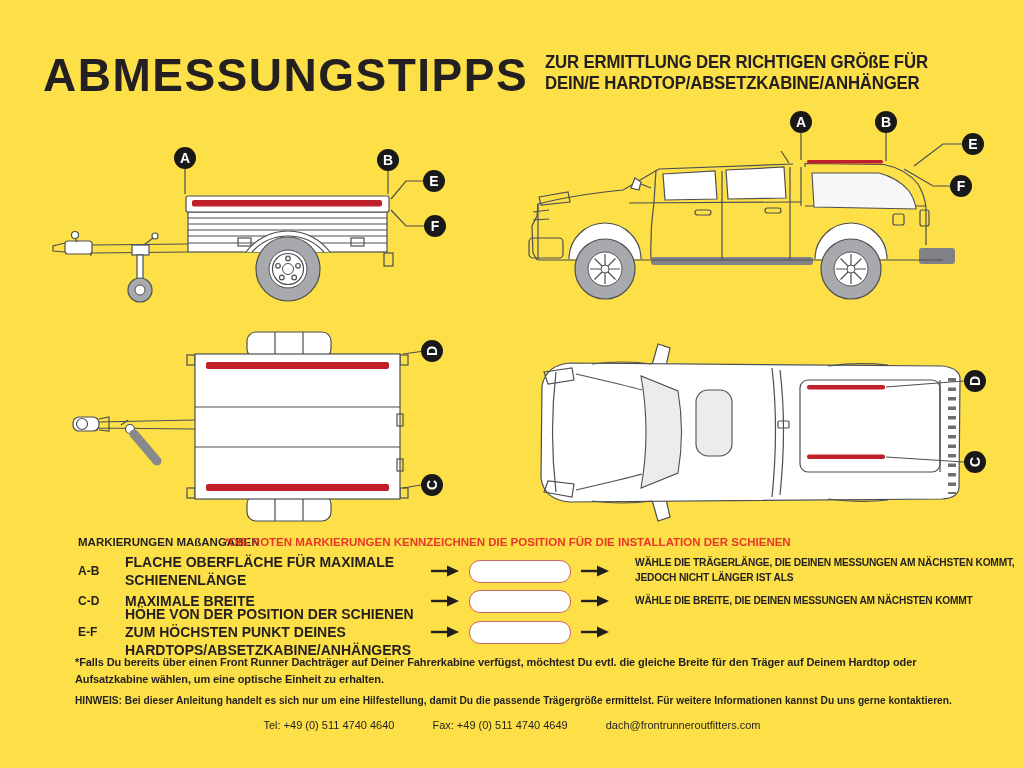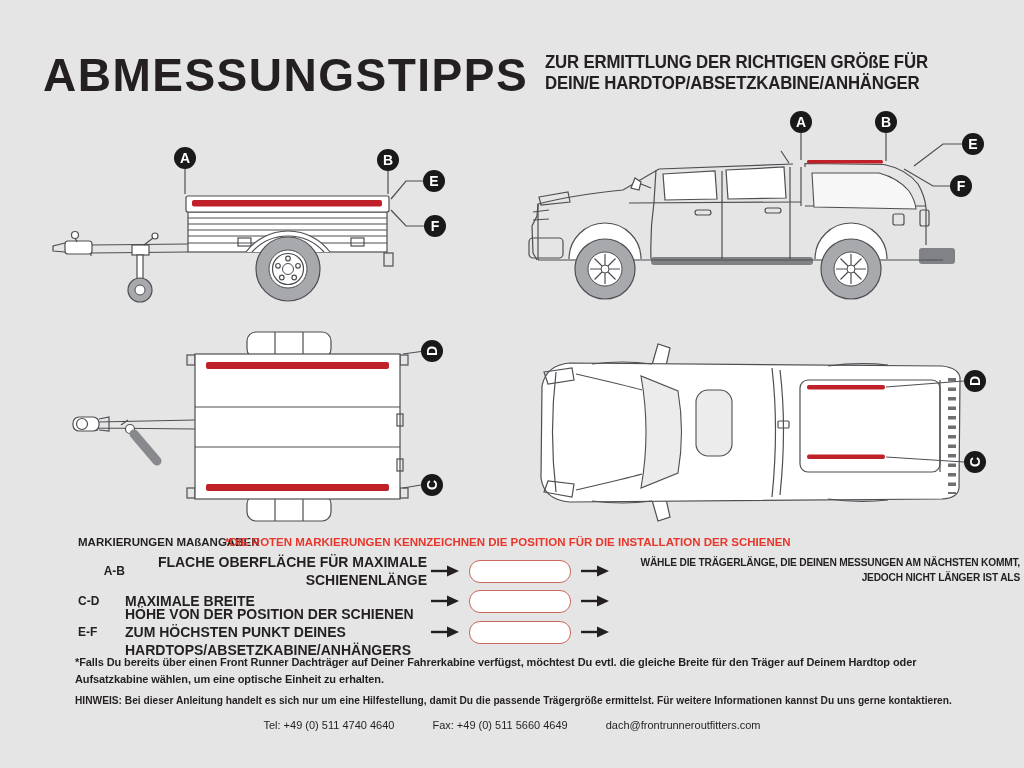--- a/index.html
+++ b/index.html
@@ -1,17 +1,17 @@
 <!DOCTYPE html>
 <html><head>
 <meta charset="utf-8">
 <style>
   html,body{margin:0;padding:0;}
   body{font-family:"Liberation Sans", sans-serif; background:#ffffff; color:#231f20;}
-  .page{position:relative; width:1024px; height:768px; background:#e5e5e5; overflow:hidden;}
+  .page{position:relative; width:1024px; height:768px; background:#fde047; overflow:hidden;}
 
   .title{position:absolute; left:43px; top:48px; font-size:46px; font-weight:bold;
          letter-spacing:1.5px; color:#242021;}
   .subtitle{position:absolute; left:545px; top:52px; font-size:17.5px; font-weight:bold;
             line-height:1.2; letter-spacing:-0.2px; transform:scaleX(0.96); transform-origin:left top;
             color:#242021; white-space:nowrap;}
 
   .diagram{position:absolute;}
   svg .ln{stroke:#4d4f53; fill:none; stroke-width:1.2;}
   svg .fillw{fill:#ffffff; stroke:#4d4f53; stroke-width:1.2;}
@@ -259,21 +259,21 @@
     </g>
     <g>
       <circle class="badge" cx="447" cy="130" r="11"></circle>
       <text class="badge-txt" x="447" y="135" transform="rotate(-90 447 130)">C</text>
     </g>
   </svg>
 
   <div class="meas-heading">MARKIERUNGEN MAßANGABEN</div>
   <div class="red-note">*DIE ROTEN MARKIERUNGEN KENNZEICHNEN DIE POSITION FÜR DIE INSTALLATION DER SCHIENEN</div>
 
-  <div class="mrow" style="top:556px; height:30px;text-align:right;">
+  <div class="mrow" style="top:556px; height:30px;">
     <div class="rid">A-B</div>
     <div class="rdesc">FLACHE OBERFLÄCHE FÜR MAXIMALE SCHIENENLÄNGE</div>
     <svg class="arr" width="28" height="12" viewBox="0 0 28 12">
       <path d="M0,6 H16" stroke="#231f20" stroke-width="2.4"></path>
         <path d="M16,0.5 L28,6 L16,11.5 Z" fill="#231f20"></path>
     </svg>
     <div class="pill"></div>
     <svg class="arr" width="28" height="12" viewBox="0 0 28 12">
       <path d="M0,6 H16" stroke="#231f20" stroke-width="2.4"></path>
         <path d="M16,0.5 L28,6 L16,11.5 Z" fill="#231f20"></path>
@@ -286,20 +286,21 @@
     <div class="rdesc">MAXIMALE BREITE</div>
     <svg class="arr" width="28" height="12" viewBox="0 0 28 12">
       <path d="M0,6 H16" stroke="#231f20" stroke-width="2.4"></path>
         <path d="M16,0.5 L28,6 L16,11.5 Z" fill="#231f20"></path>
     </svg>
     <div class="pill"></div>
     <svg class="arr" width="28" height="12" viewBox="0 0 28 12">
       <path d="M0,6 H16" stroke="#231f20" stroke-width="2.4"></path>
         <path d="M16,0.5 L28,6 L16,11.5 Z" fill="#231f20"></path>
     </svg>
+    <div class="rres">WÄHLE DIE BREITE, DIE DEINEN MESSUNGEN AM NÄCHSTEN KOMMT</div>
   </div>
 
   <div class="mrow" style="top:613px; height:38px;">
     <div class="rid">E-F</div>
     <div class="rdesc">HÖHE VON DER POSITION DER SCHIENEN ZUM HÖCHSTEN PUNKT DEINES HARDTOPS/ABSETZKABINE/ANHÄNGERS</div>
     <svg class="arr" width="28" height="12" viewBox="0 0 28 12">
       <path d="M0,6 H16" stroke="#231f20" stroke-width="2.4"></path>
         <path d="M16,0.5 L28,6 L16,11.5 Z" fill="#231f20"></path>
     </svg>
     <div class="pill"></div>
@@ -307,17 +308,17 @@
       <path d="M0,6 H16" stroke="#231f20" stroke-width="2.4"></path>
         <path d="M16,0.5 L28,6 L16,11.5 Z" fill="#231f20"></path>
     </svg>
   </div>
 
   <div class="footnote">*Falls Du bereits über einen Front Runner Dachträger auf Deiner Fahrerkabine verfügst, möchtest Du evtl. die gleiche Breite für den Träger auf Deinem Hardtop oder Aufsatzkabine wählen, um eine optische Einheit zu erhalten.</div>
   <div class="hint">HINWEIS: Bei dieser Anleitung handelt es sich nur um eine Hilfestellung, damit Du die passende Trägergröße ermittelst. Für weitere Informationen kannst Du uns gerne kontaktieren.</div>
 
   <div class="contact">
     <span>Tel: +49 (0) 511 4740 4640</span>
-    <span>Fax: +49 (0) 511 5660 4649</span>
+    <span>Fax: +49 (0) 511 4740 4649</span>
     <span>dach@frontrunneroutfitters.com</span>
   </div>
 
 </div>
 
 </body></html>

